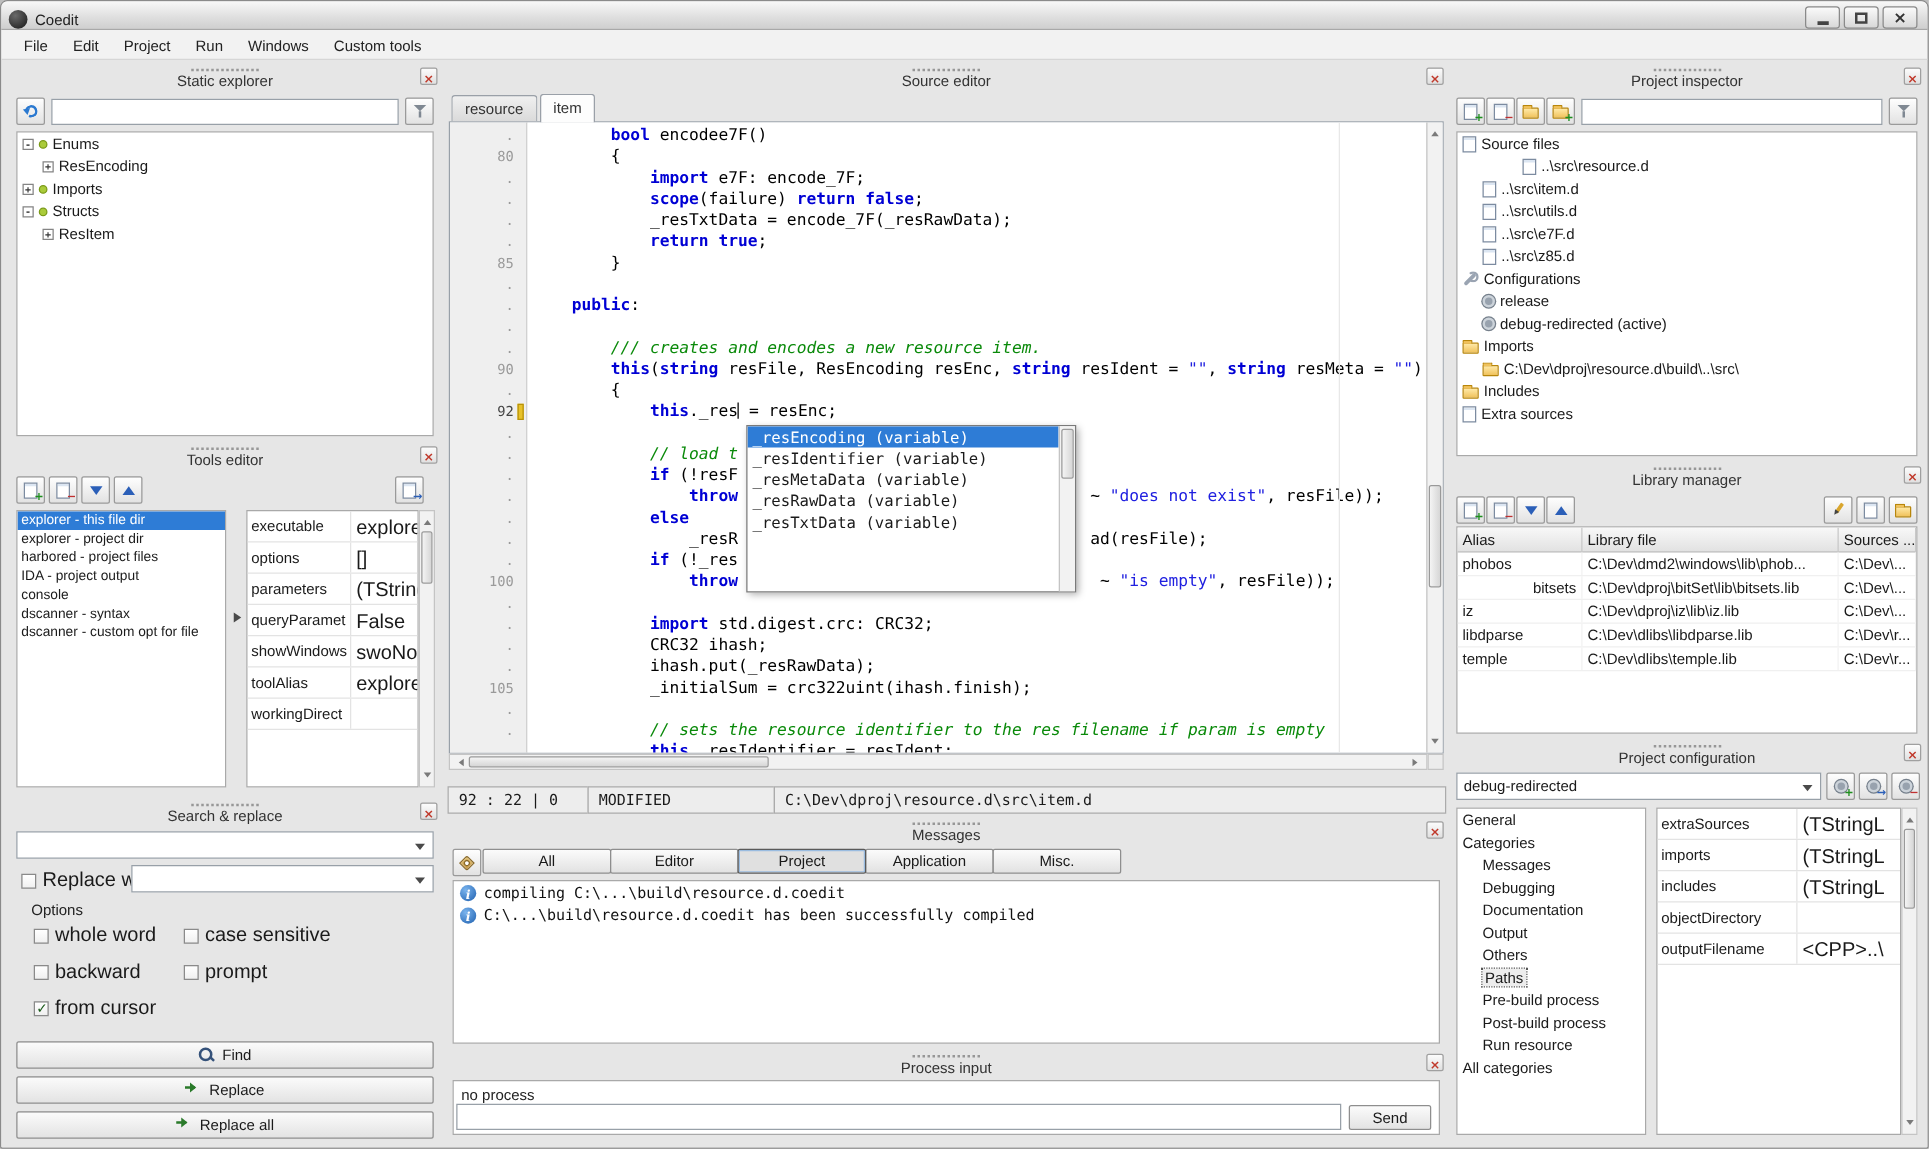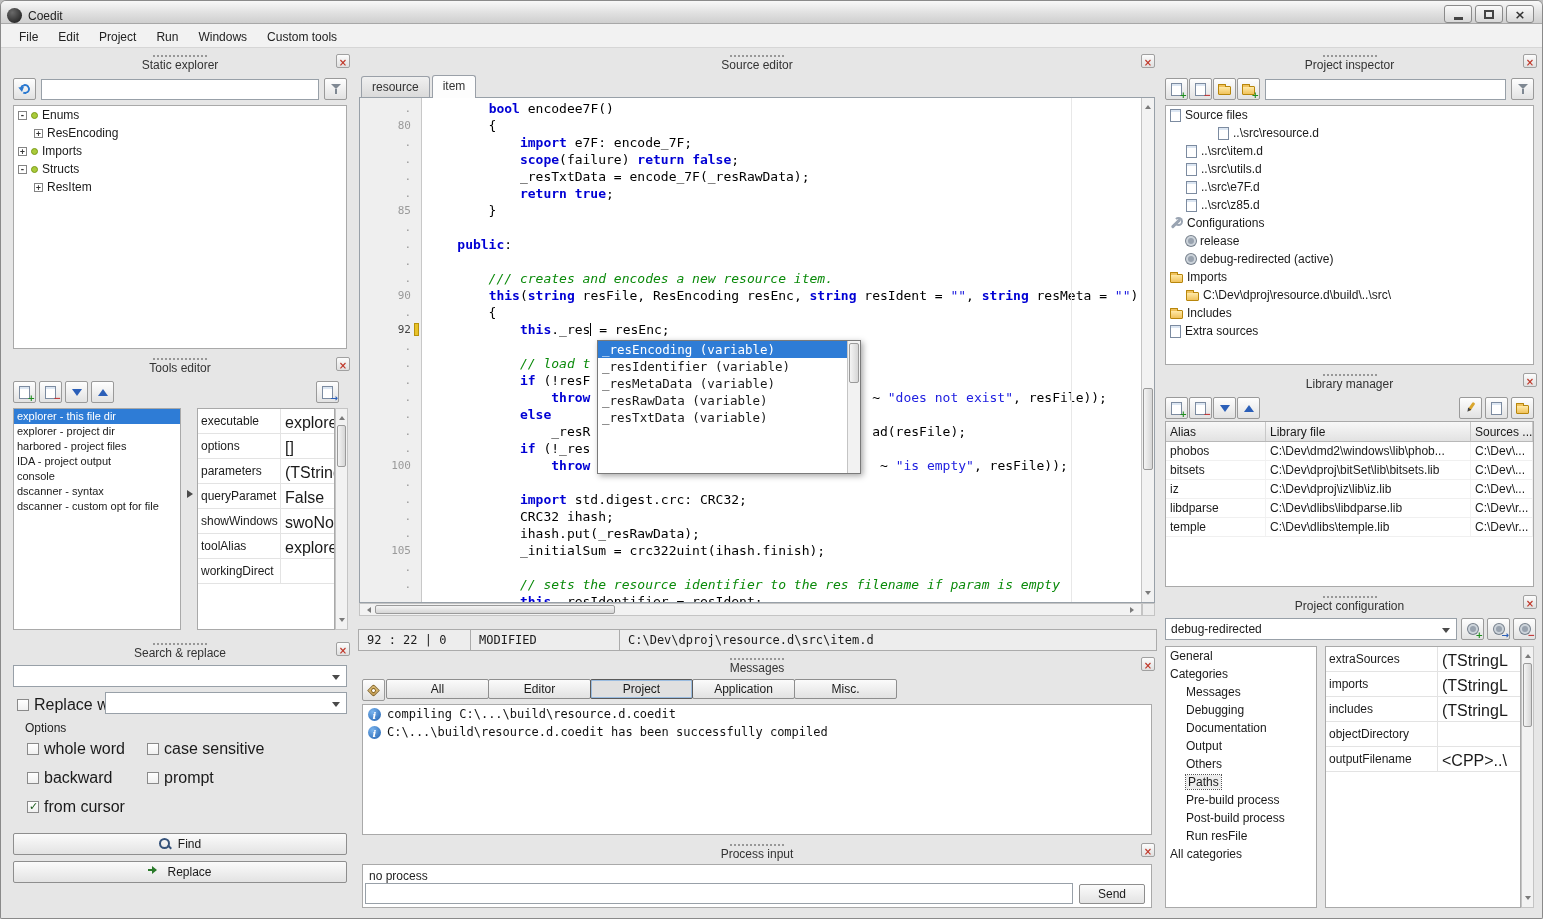--- a/index.html
+++ b/index.html
@@ -302,20 +302,24 @@
             <span class="cblabel">from cursor</span>
           </label>
         </div>
       <div class="bigbtn" style="top:192px">
           <span class="i i-find"></span>
           <span>Find</span>
         </div>
       <div class="bigbtn" style="top:220px">
           <span class="i i-swap"></span>
           <span>Replace</span>
+        </div>
+      <div class="bigbtn" style="top:248px">
+          <span class="i i-swap"></span>
+          <span>Replace all</span>
         </div>
     </div>
 
     <div class="panel" style="left:357px;top:5px;width:798px;height:564px">
       <div class="phead">
         <span class="ptitle">Source editor</span>
         <span class="pclose"></span>
       </div>
       <div class="tabs" id="tabs">
           <div class="tab">resource</div>
@@ -569,21 +573,21 @@
             <span class="lm-hc" style="width: 205px;">Library file</span>
             <span class="lm-hc" style="width: 62px;">Sources ...</span>
           </div>
         <div id="lm-rows">
             <div class="lm-r">
               <span class="lm-c" style="width: 100px;">phobos</span>
               <span class="lm-c" style="width: 205px;">C:\Dev\dmd2\windows\lib\phob...</span>
               <span class="lm-c" style="width: 62px;">C:\Dev\...</span>
             </div>
             <div class="lm-r">
-              <span class="lm-c" style="width: 100px;">bitsets</span>
+              <span class="lm-c" style="width: 100px; text-align: right;">bitsets</span>
               <span class="lm-c" style="width: 205px;">C:\Dev\dproj\bitSet\lib\bitsets.lib</span>
               <span class="lm-c" style="width: 62px;">C:\Dev\...</span>
             </div>
             <div class="lm-r">
               <span class="lm-c" style="width: 100px;">iz</span>
               <span class="lm-c" style="width: 205px;">C:\Dev\dproj\iz\lib\iz.lib</span>
               <span class="lm-c" style="width: 62px;">C:\Dev\...</span>
             </div>
             <div class="lm-r">
               <span class="lm-c" style="width: 100px;">libdparse</span>
@@ -642,21 +646,21 @@
           <div class="trow" style="padding-left: 20px;">
             <span class="tlabel sel">Paths</span>
           </div>
           <div class="trow" style="padding-left: 20px;">
             <span class="tlabel">Pre-build process</span>
           </div>
           <div class="trow" style="padding-left: 20px;">
             <span class="tlabel">Post-build process</span>
           </div>
           <div class="trow" style="padding-left: 20px;">
-            <span class="tlabel">Run resFile</span>
+            <span class="tlabel">Run resource</span>
           </div>
           <div class="trow" style="padding-left: 4px;">
             <span class="tlabel">All categories</span>
           </div>
         </div>
       <div class="well pgrid" id="cfg-grid" style="left:164px;top:52px;width:196px;bottom:4px">
           <div class="pgrow">
             <span class="pgname">extraSources</span>
             <span class="pgval">(TStringL</span>
           </div>

